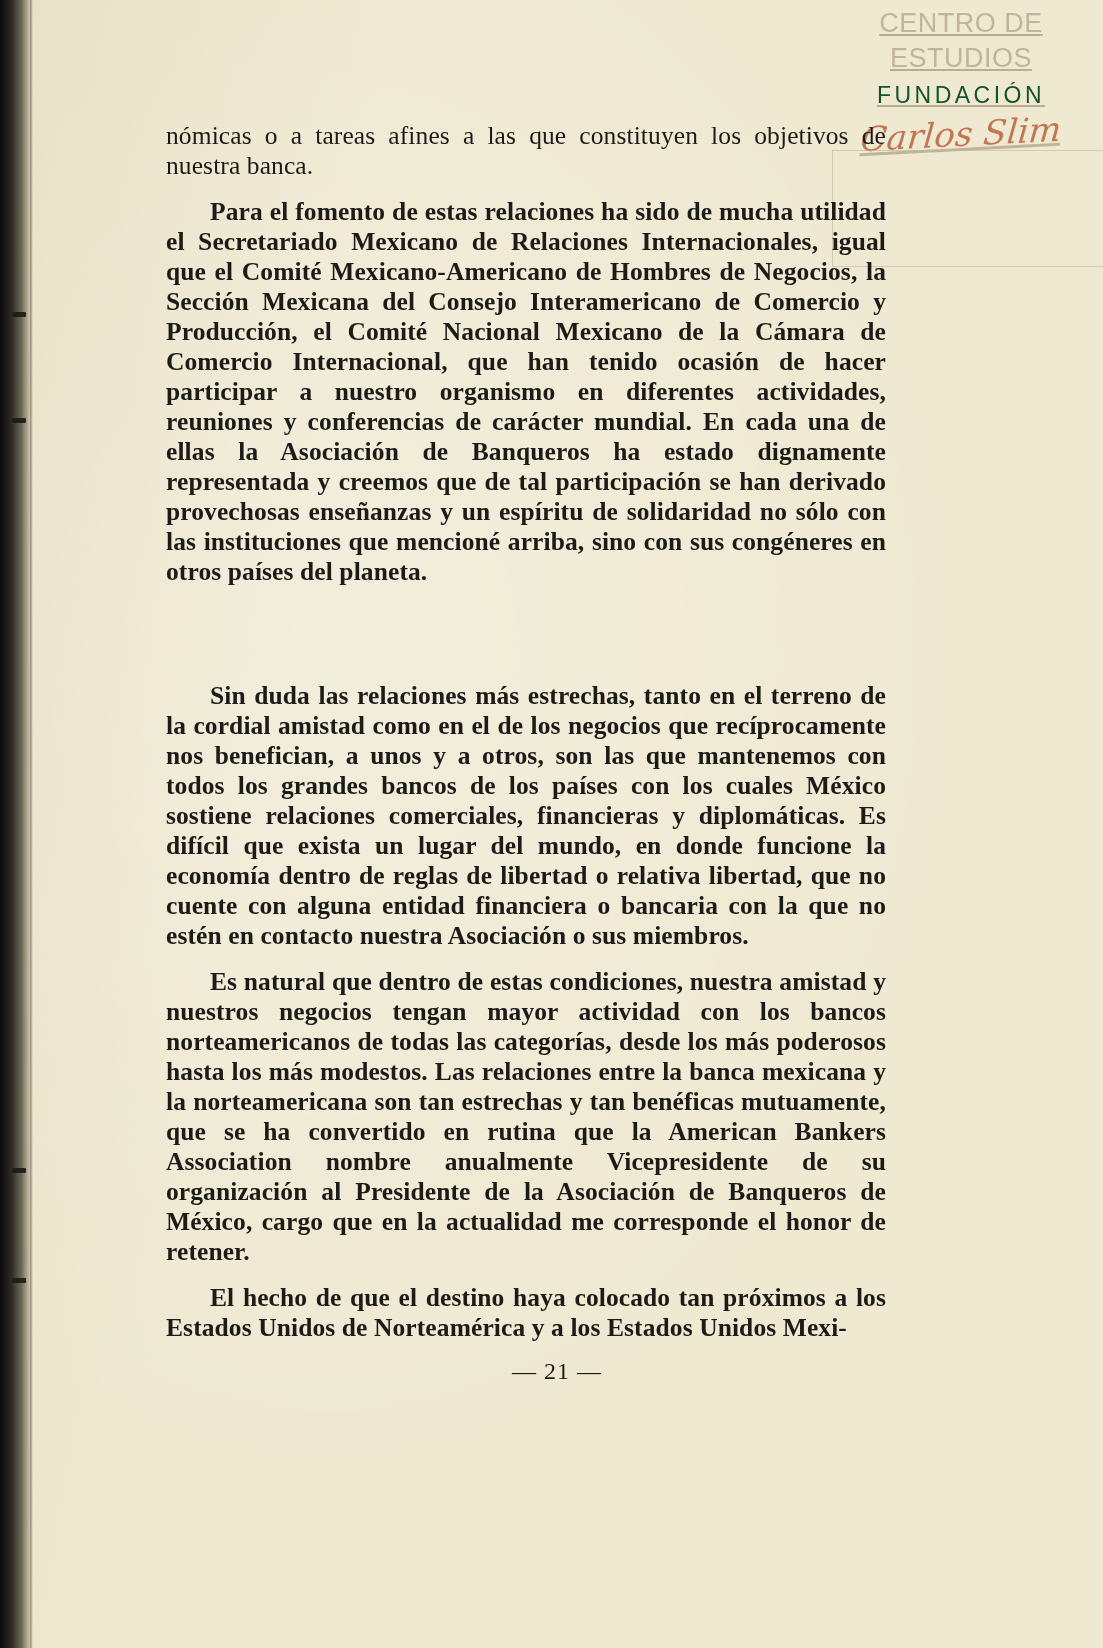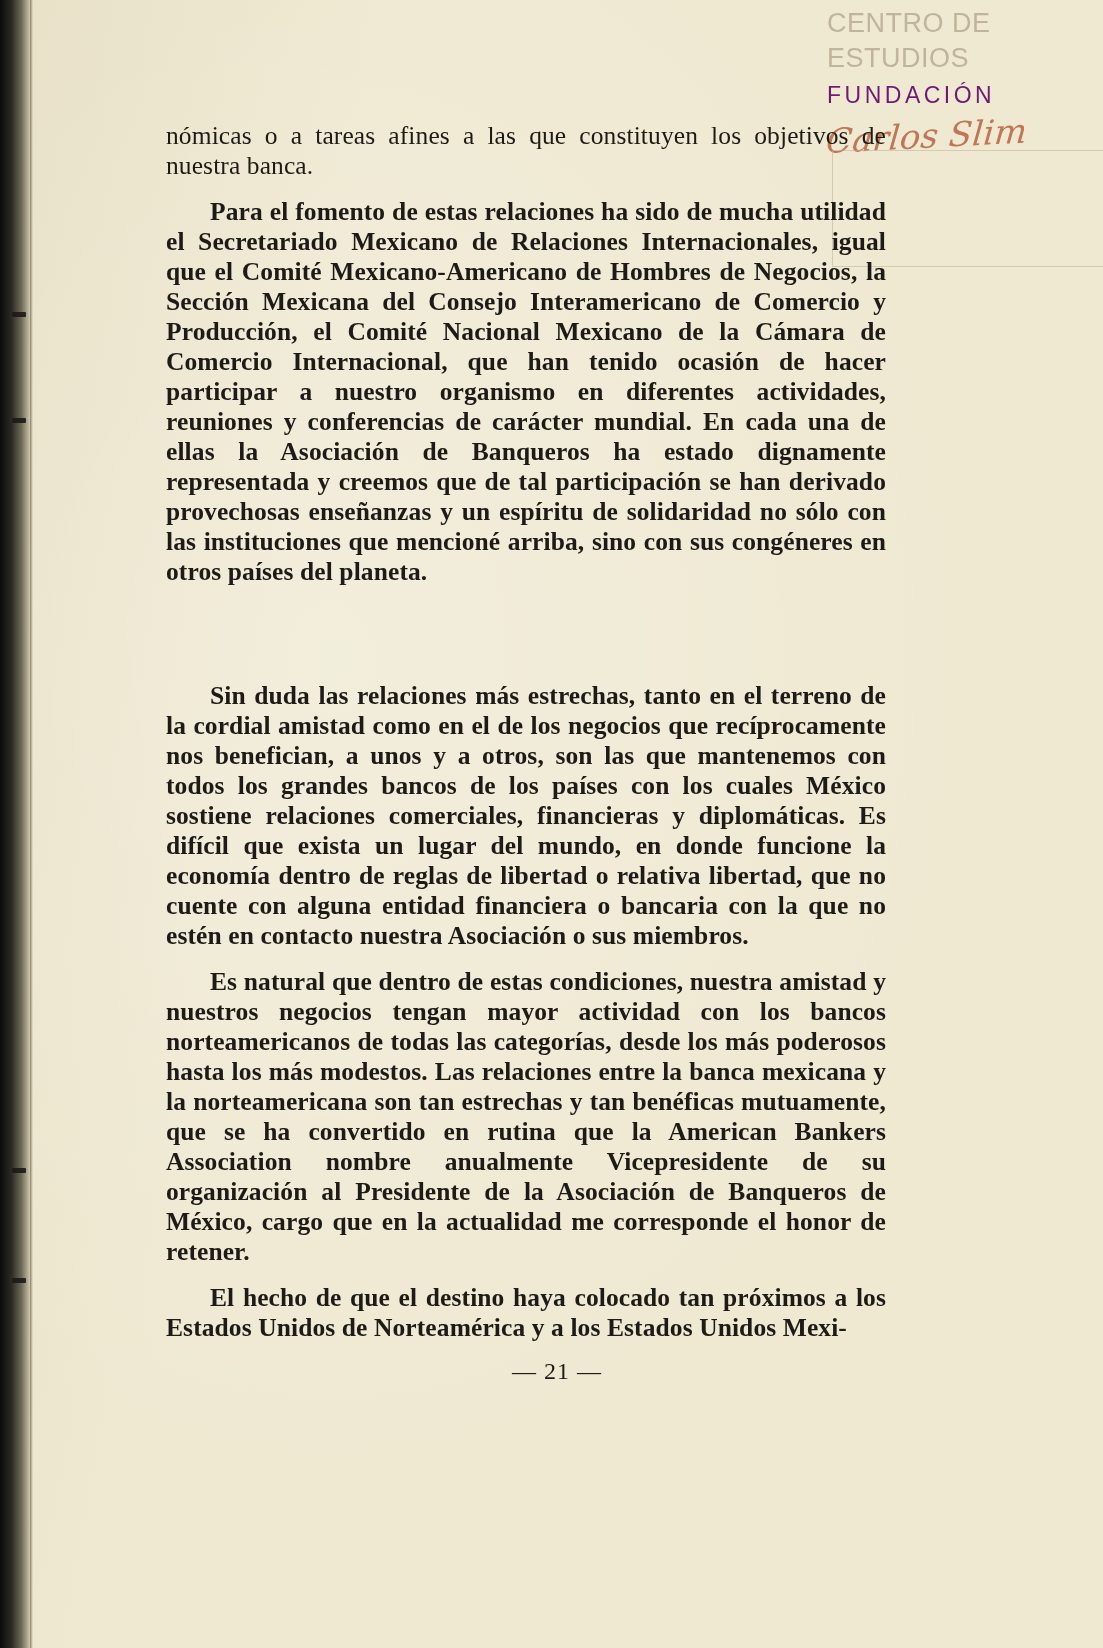--- a/index.html
+++ b/index.html
@@ -92,36 +92,37 @@
     color: #1d1b17;
     font-family: "Liberation Serif", serif;
     letter-spacing: 1px;
   }
   
   .stamp {
     position: absolute;
     right: 8px;
     top: 6px;
     width: 268px;
-    text-align: left;
+    text-align: center;
     color: #b8ad93;
     font-family: "Liberation Sans", sans-serif;
     line-height: 1.28;
     user-select: none;
+    text-decoration: underline;
   }
   .stamp .line {
     font-size: 27px;
     letter-spacing: 0.5px;
     color: #c0b59b;
     white-space: nowrap;
   }
   .stamp .fundacion {
     font-size: 23px;
     letter-spacing: 3.5px;
-    color: #701a75;
+    color: #14532d;
     margin-top: 6px;
     white-space: nowrap;
   }
   .stamp .signature {
     margin-top: 2px;
     font-size: 34px;
     font-style: italic;
     font-family: "DejaVu Serif", serif;
     color: #b9633f;
     transform: skewX(-8deg) rotate(-3deg);

